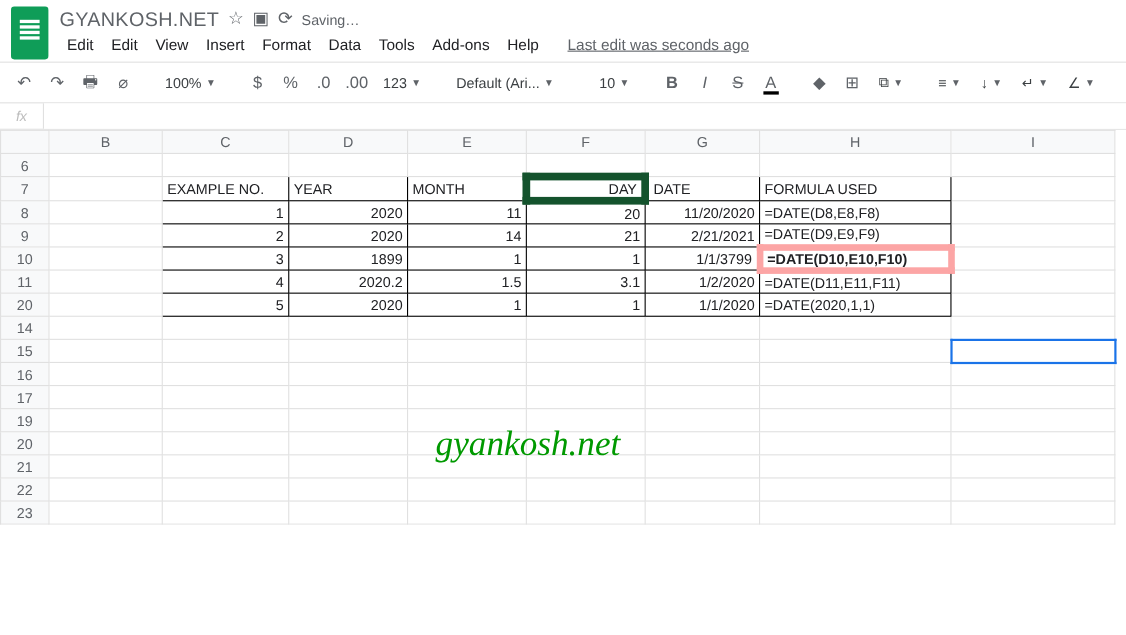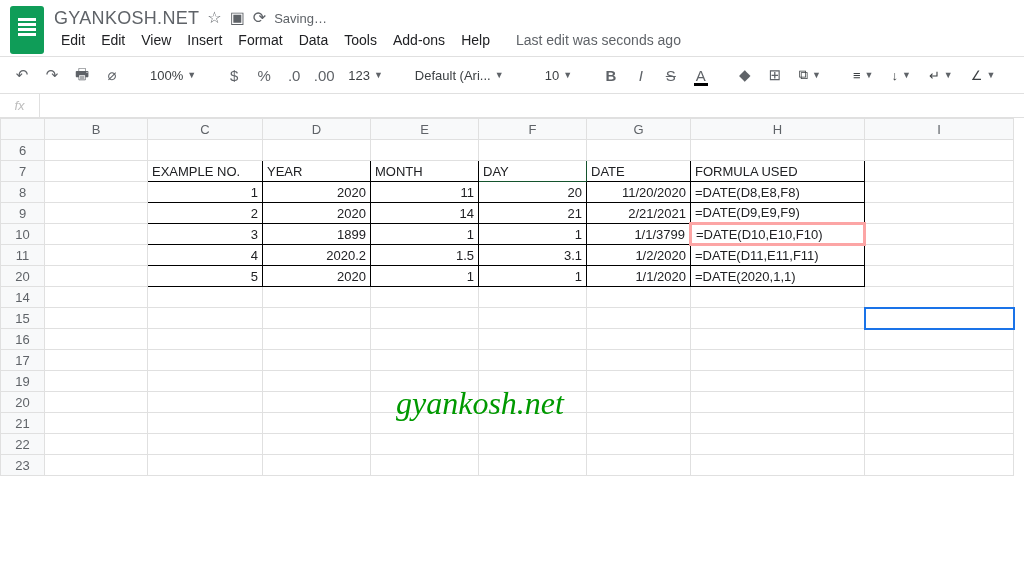--- a/index.html
+++ b/index.html
@@ -8,21 +8,21 @@
   .doc-icon-inner { width:18px; height:24px; display:flex; flex-direction:column; gap:2px;}
   .doc-icon-inner div{height:3px;background:#fff;}
   .title-left { display:flex; flex-direction:column; }
   .title-row { display:flex; align-items:center; gap:8px; height:24px;}
   .doc-title { font-size:18px; color:#5f6368; letter-spacing:0.3px;}
   .title-icon { color:#5f6368; font-size:16px; line-height:1; }
   .saving { font-size:13px; color:#5f6368; }
   
   .menubar { display:flex; gap:2px; padding:0 8px 6px 56px; height:26px; align-items:center;}
   .menubar span { font-size:14px; color:#202124; padding:2px 7px; border-radius:3px; cursor:pointer;}
-  .menubar .lastedit { color:#5f6368; margin-left:10px; font-size:14px;}
+  .menubar .lastedit { color:#5f6368; text-decoration:underline; margin-left:10px; font-size:14px;}
   
   .toolbar { display:flex; align-items:center; padding:4px 10px; gap:6px; border-bottom:1px solid #e0e0e0; border-top:1px solid #e0e0e0; height:38px;}
   .tb-btn { min-width:24px; height:26px; display:flex; align-items:center; justify-content:center; color:#5f6368; font-size:15px; border-radius:3px; cursor:pointer; padding:0 4px; position:relative;}
   .tb-sep { width:1px; height:20px; background:#e0e0e0; margin:0 4px;}
   .tb-drop { display:flex; align-items:center; gap:4px; font-size:13px; color:#3c4043; padding:0 6px;}
   .tb-drop .arr{font-size:9px;color:#5f6368;}
   .fontcolor-bar{display:block;width:14px;height:3px;background:#000;position:absolute;bottom:2px;left:50%;transform:translateX(-50%);}
   
   .formulabar{display:flex;align-items:center;height:24px;border-bottom:1px solid #e0e0e0;}
   .fx{font-style:italic;color:#bdbdbd;font-size:13px;width:40px;text-align:center;border-right:1px solid #e0e0e0;height:100%;display:flex;align-items:center;justify-content:center;}
@@ -159,21 +159,21 @@
           <td class="colG left " style=""></td>
           <td class="colH left " style=""></td>
           <td class="colI left " style=""></td>
         </tr>
         <tr>
           <th class="rowhdr">7</th>
           <td class="colB left " style=""></td>
           <td class="colC left " style="border:1px solid #000;">EXAMPLE NO.</td>
           <td class="colD left " style="border:1px solid #000;">YEAR</td>
           <td class="colE left " style="border:1px solid #000;">MONTH</td>
-          <td class="colF left " style="border:1px solid #14532d;">DAY</td>
+          <td class="colF left " style="border:7px solid #14532d;text-align:right;">DAY</td>
           <td class="colG left " style="border:1px solid #000;">DATE</td>
           <td class="colH left " style="border:1px solid #000;">FORMULA USED</td>
           <td class="colI left " style=""></td>
         </tr>
         <tr>
           <th class="rowhdr">8</th>
           <td class="colB left " style=""></td>
           <td class="colC right " style="border:1px solid #000;">1</td>
           <td class="colD right " style="border:1px solid #000;">2020</td>
           <td class="colE right " style="border:1px solid #000;">11</td>
@@ -194,21 +194,21 @@
           <td class="colI left " style=""></td>
         </tr>
         <tr>
           <th class="rowhdr">10</th>
           <td class="colB left " style=""></td>
           <td class="colC right " style="border:1px solid #000;">3</td>
           <td class="colD right " style="border:1px solid #000;">1899</td>
           <td class="colE right " style="border:1px solid #000;">1</td>
           <td class="colF right " style="border:1px solid #000;">1</td>
           <td class="colG right " style="border:1px solid #000;">1/1/3799</td>
-          <td class="colH left " style="border:3px solid #fca5a5;">=DATE(D10,E10,F10)</td>
+          <td class="colH left " style="border:6px solid #fca5a5;font-weight:bold;">=DATE(D10,E10,F10)</td>
           <td class="colI left " style=""></td>
         </tr>
         <tr>
           <th class="rowhdr">11</th>
           <td class="colB left " style=""></td>
           <td class="colC right " style="border:1px solid #000;">4</td>
           <td class="colD right " style="border:1px solid #000;">2020.2</td>
           <td class="colE right " style="border:1px solid #000;">1.5</td>
           <td class="colF right " style="border:1px solid #000;">3.1</td>
           <td class="colG right " style="border:1px solid #000;">1/2/2020</td>

